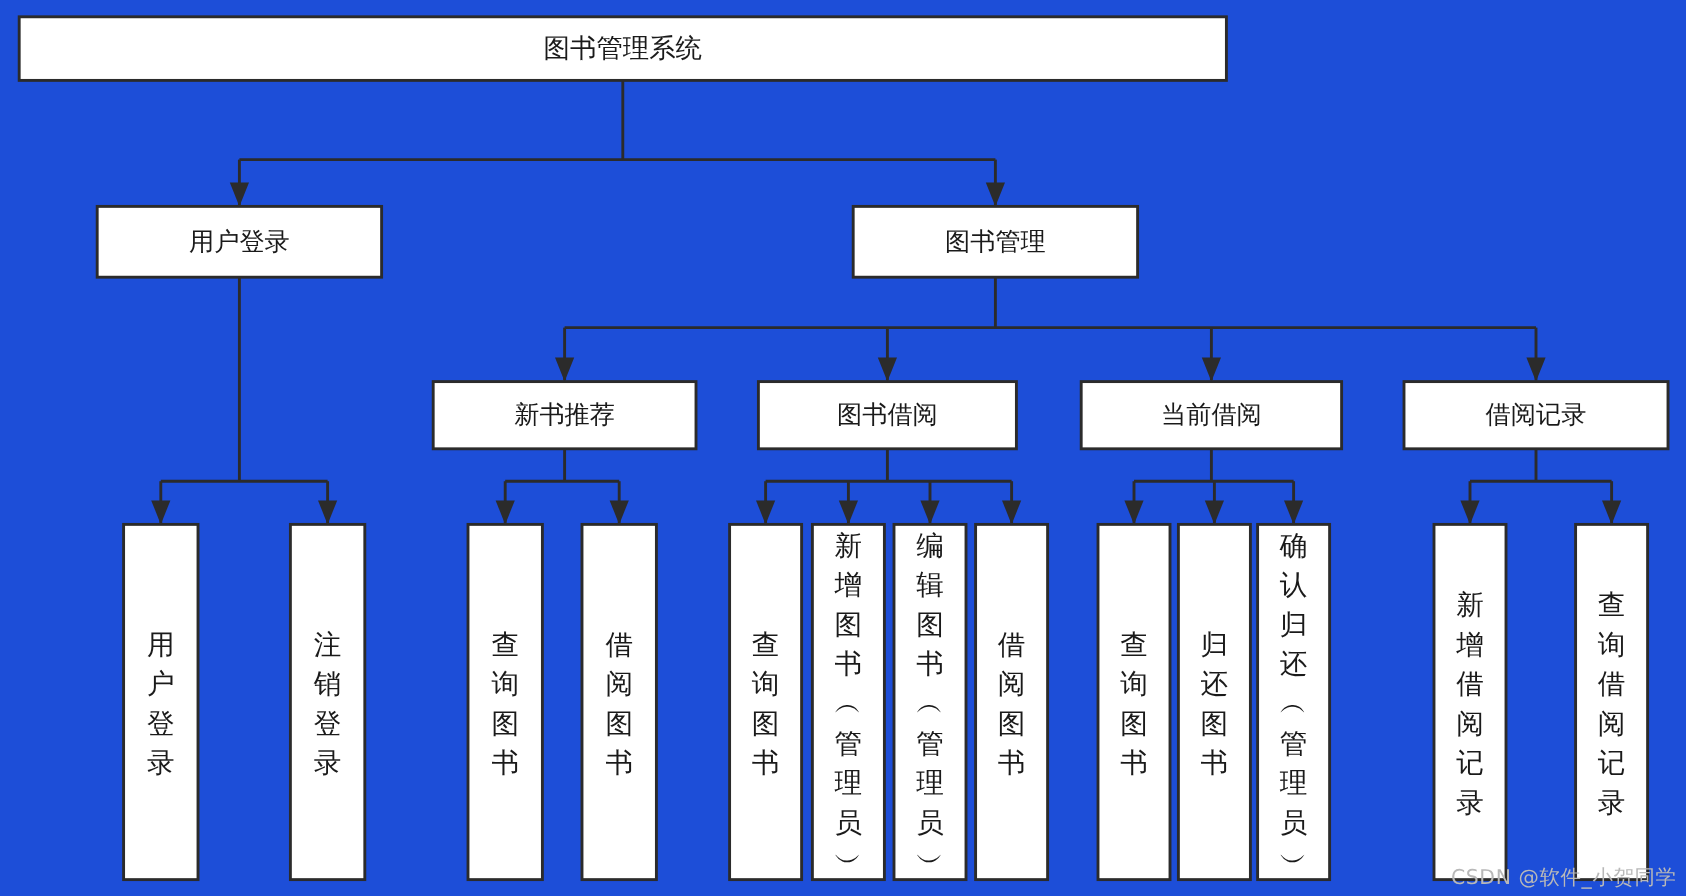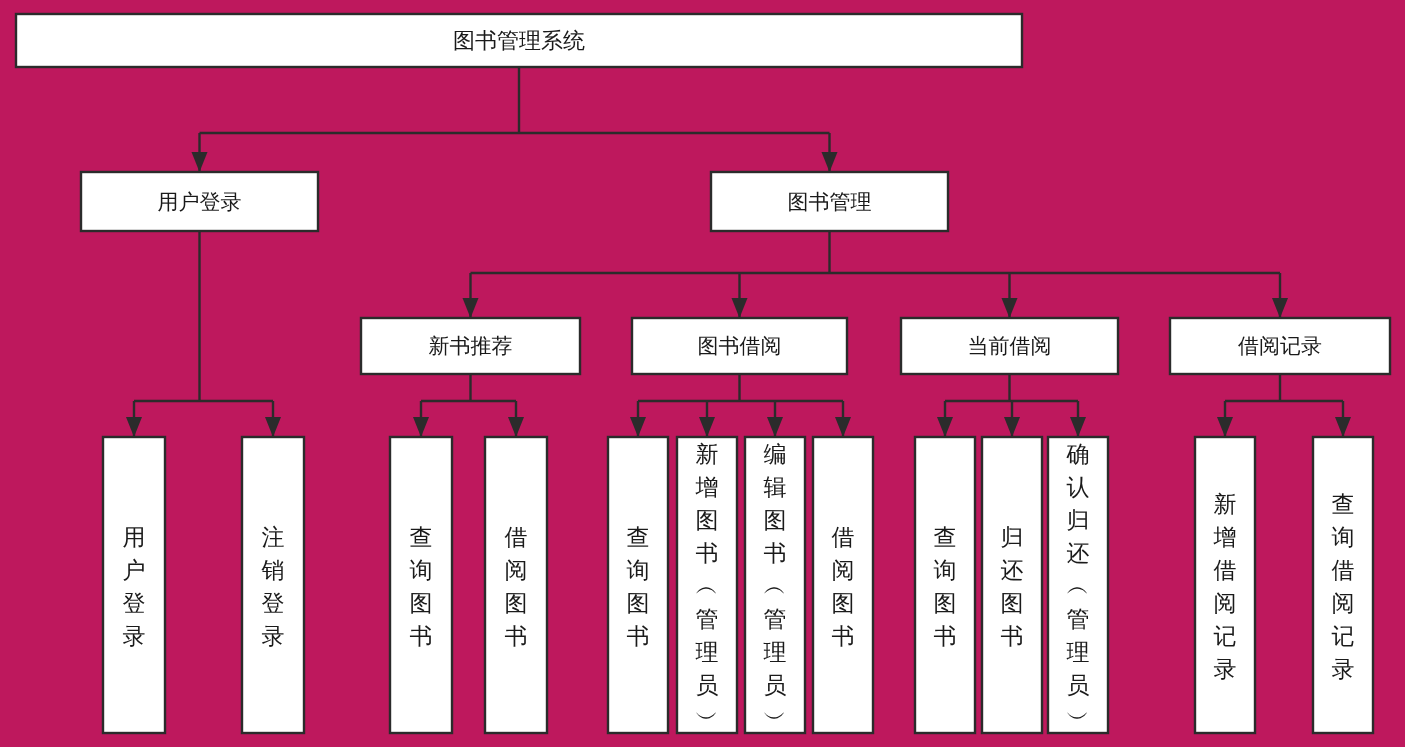--- a/index.html
+++ b/index.html
@@ -10,21 +10,21 @@
   body {
     width: 1405px;
     height: 747px;
     font-family: "DejaVu Sans", "Liberation Sans", sans-serif;
     overflow: hidden;
   }
   #diagram-root {
     position: relative;
     width: 1405px;
     height: 747px;
-    background: #be185d;
+    background: #1d4ed8;
   }
   svg.diagram-canvas {
     position: absolute;
     left: 0;
     top: 0;
     width: 1405px;
     height: 747px;
   }
   .node-box {
     fill: #ffffff;
@@ -203,13 +203,14 @@
         <g>
           <rect x="1195" y="437" width="60" height="296" class="node-box"></rect>
           <text x="1225" y="511.74" class="leaf-label"><tspan x="1225" dy="0">新</tspan><tspan x="1225" dy="33">增</tspan><tspan x="1225" dy="33">借</tspan><tspan x="1225" dy="33">阅</tspan><tspan x="1225" dy="33">记</tspan><tspan x="1225" dy="33">录</tspan></text>
         </g>
         <g>
           <rect x="1313" y="437" width="60" height="296" class="node-box"></rect>
           <text x="1343" y="511.74" class="leaf-label"><tspan x="1343" dy="0">查</tspan><tspan x="1343" dy="33">询</tspan><tspan x="1343" dy="33">借</tspan><tspan x="1343" dy="33">阅</tspan><tspan x="1343" dy="33">记</tspan><tspan x="1343" dy="33">录</tspan></text>
         </g>
       </g>
   </svg>
+  <div class="watermark">CSDN @软件_小贺同学</div>
 </div>
 
 </body></html>

